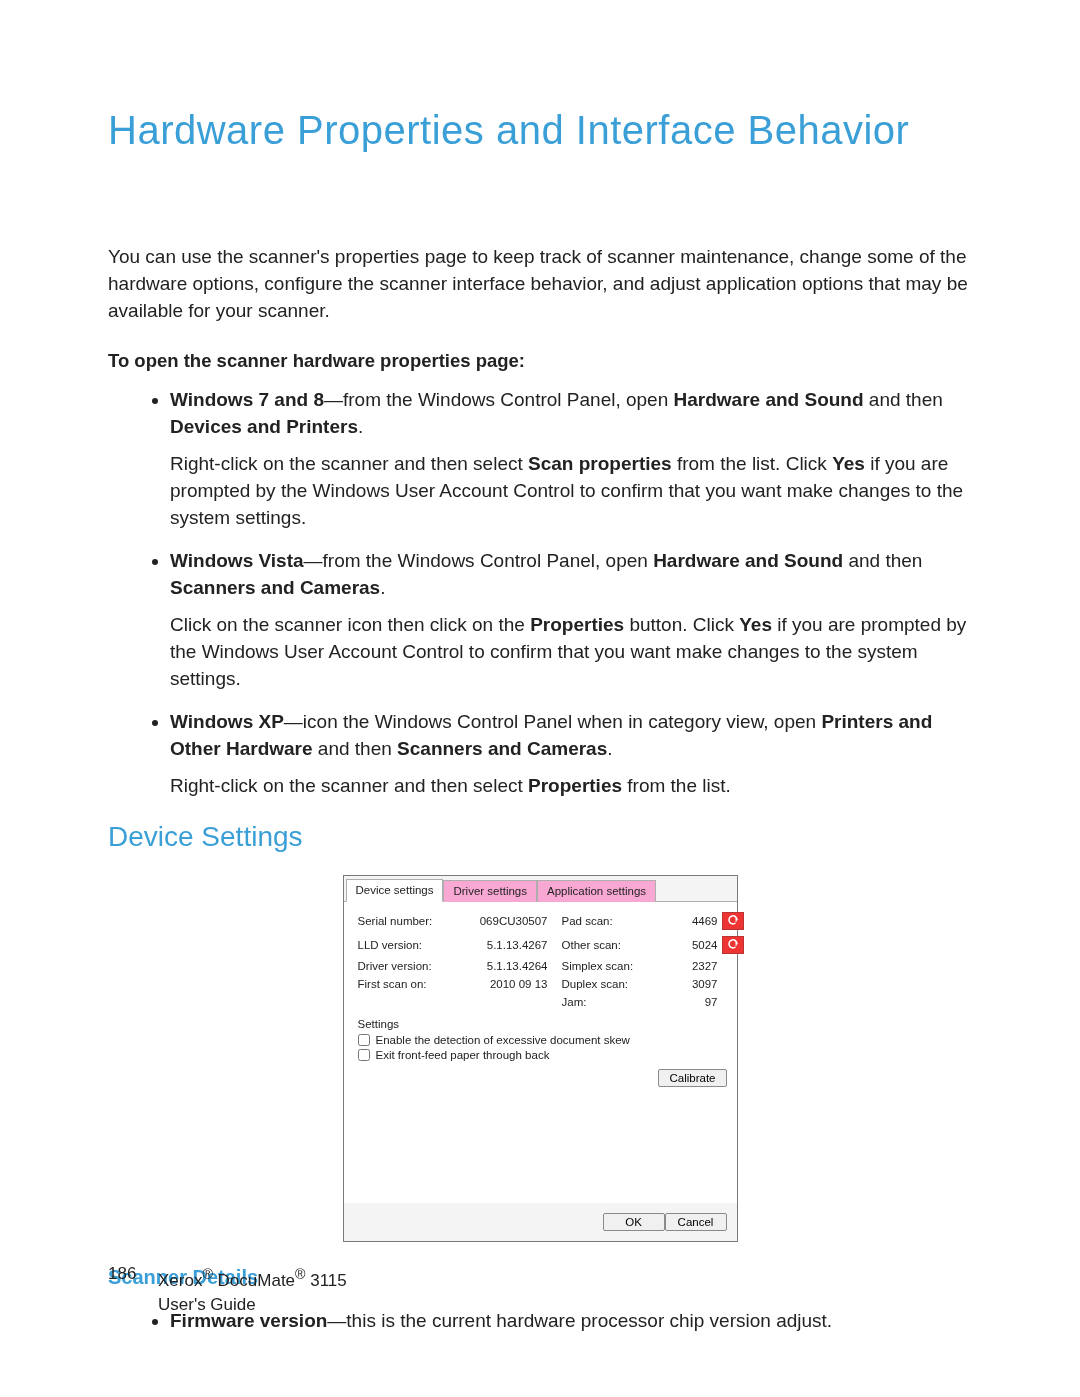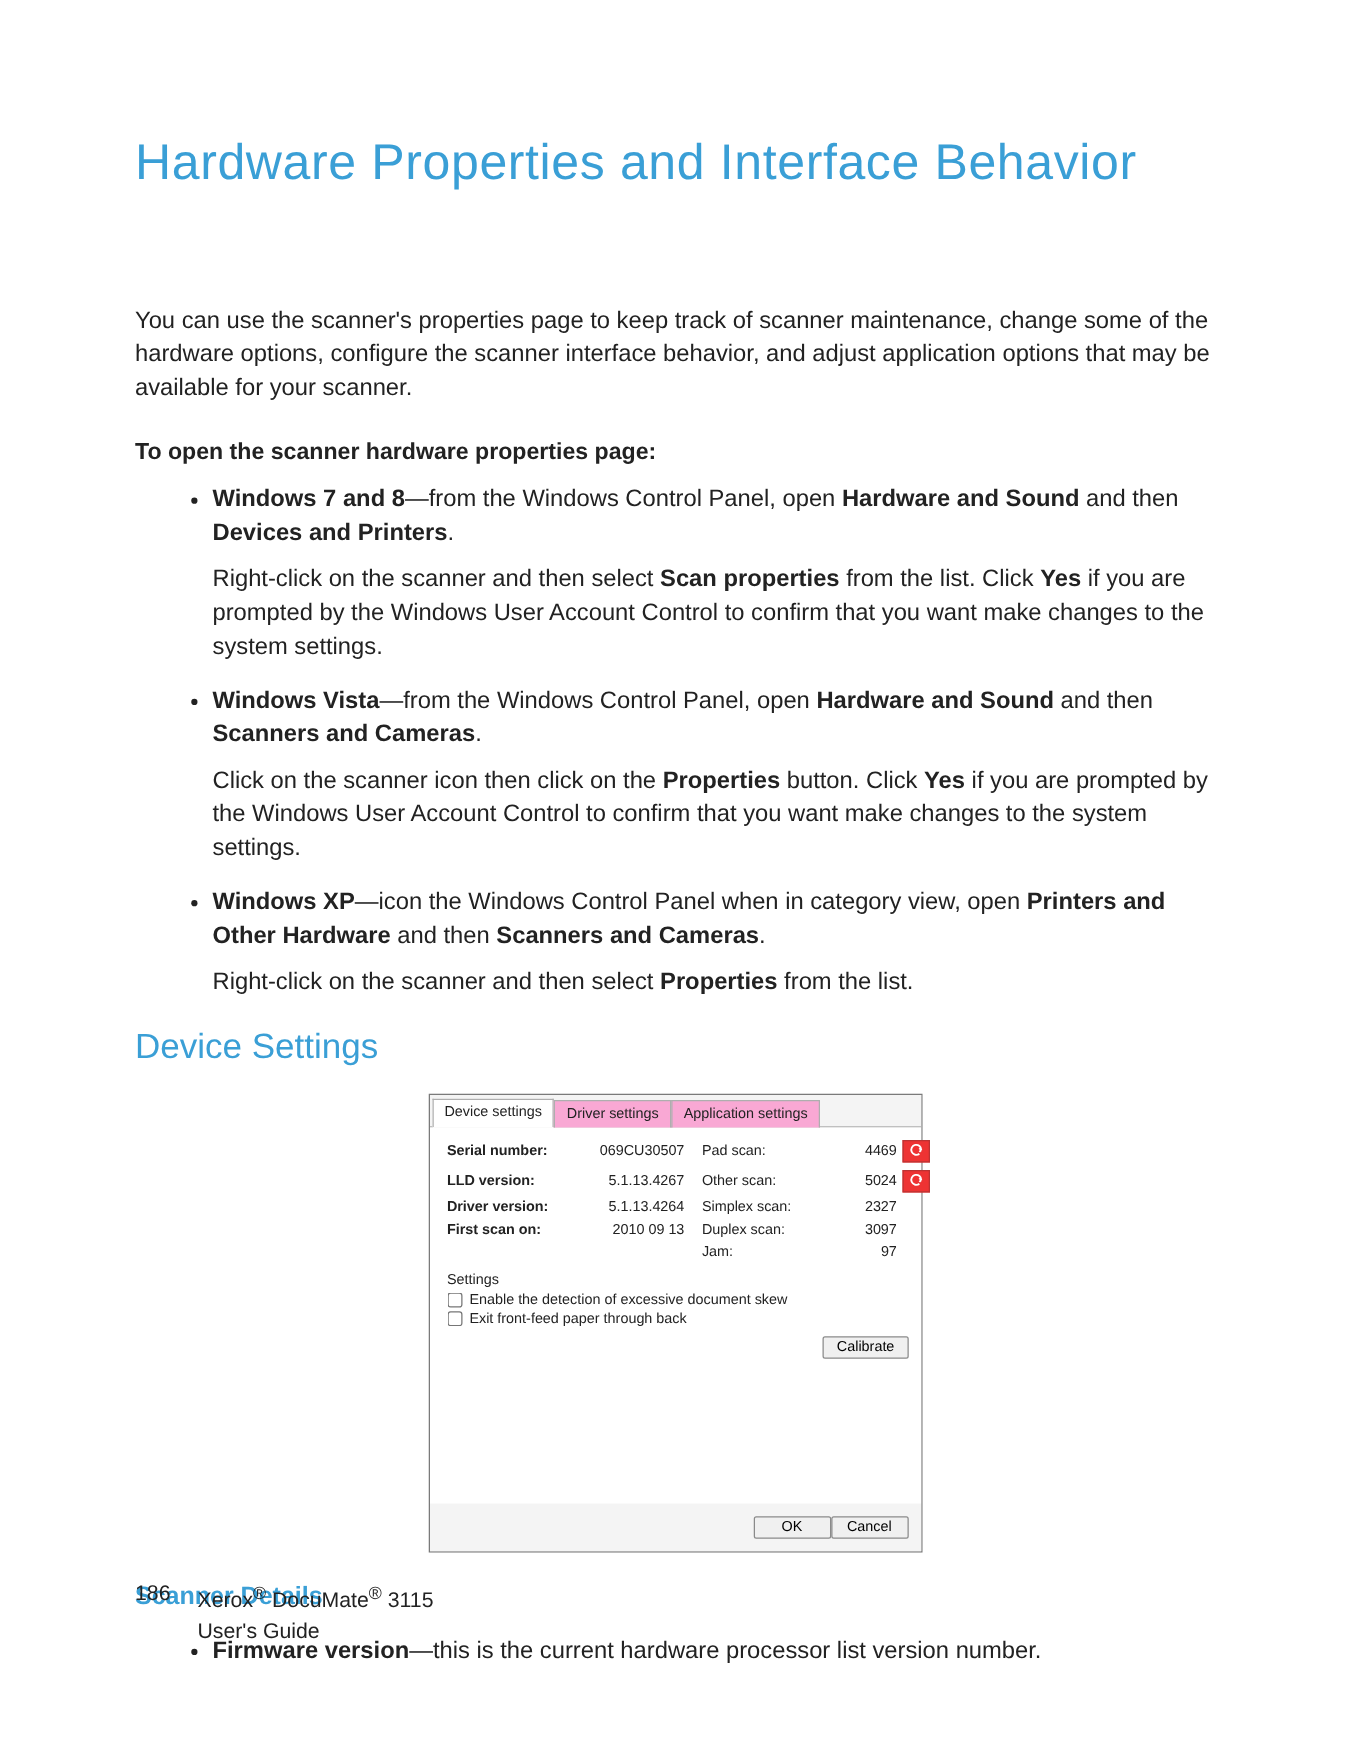--- a/index.html
+++ b/index.html
@@ -106,21 +106,21 @@
     border-top: none;
   }
   .info-grid {
     display: grid;
     grid-template-columns: 120px 80px 100px 60px 22px;
     column-gap: 0;
     row-gap: 6px;
     font-size: 11.5px;
     align-items: center;
   }
-  .info-grid .lbl   { text-align: left; font-weight: bold; }
+  .info-grid .lbl   { text-align: left; }
   .info-grid .val-l { text-align: right; padding-right: 10px; }
   .info-grid .lbl-r { text-align: left; padding-left: 4px; }
   .info-grid .val-r { text-align: right; }
   .reset-btn {
     width: 20px; height: 16px;
     border: 1px solid #b33;
     background: #e33;
     display: inline-flex;
     align-items: center; justify-content: center;
     margin-left: 4px;
@@ -275,21 +275,21 @@
         <button class="winbtn">OK</button>
         <button class="winbtn">Cancel</button>
       </div>
     </div>
   </div>
 
   <h3 class="subsection">Scanner Details</h3>
 
   <ul class="steps">
     <li>
-      <span class="b">Firmware version</span><span>—this is the current hardware processor list version number.</span>
+      <span class="b">Firmware version</span><span>—this is the current hardware processor chip version adjust.</span>
     </li>
   </ul>
 
   <div class="page-footer">
     <div class="pn">186</div>
     <div>
       <div>
         <span>Xerox</span><sup>®</sup><span> DocuMate</span><sup>®</sup><span> 3115</span>
       </div>
       <div>User's Guide</div>

